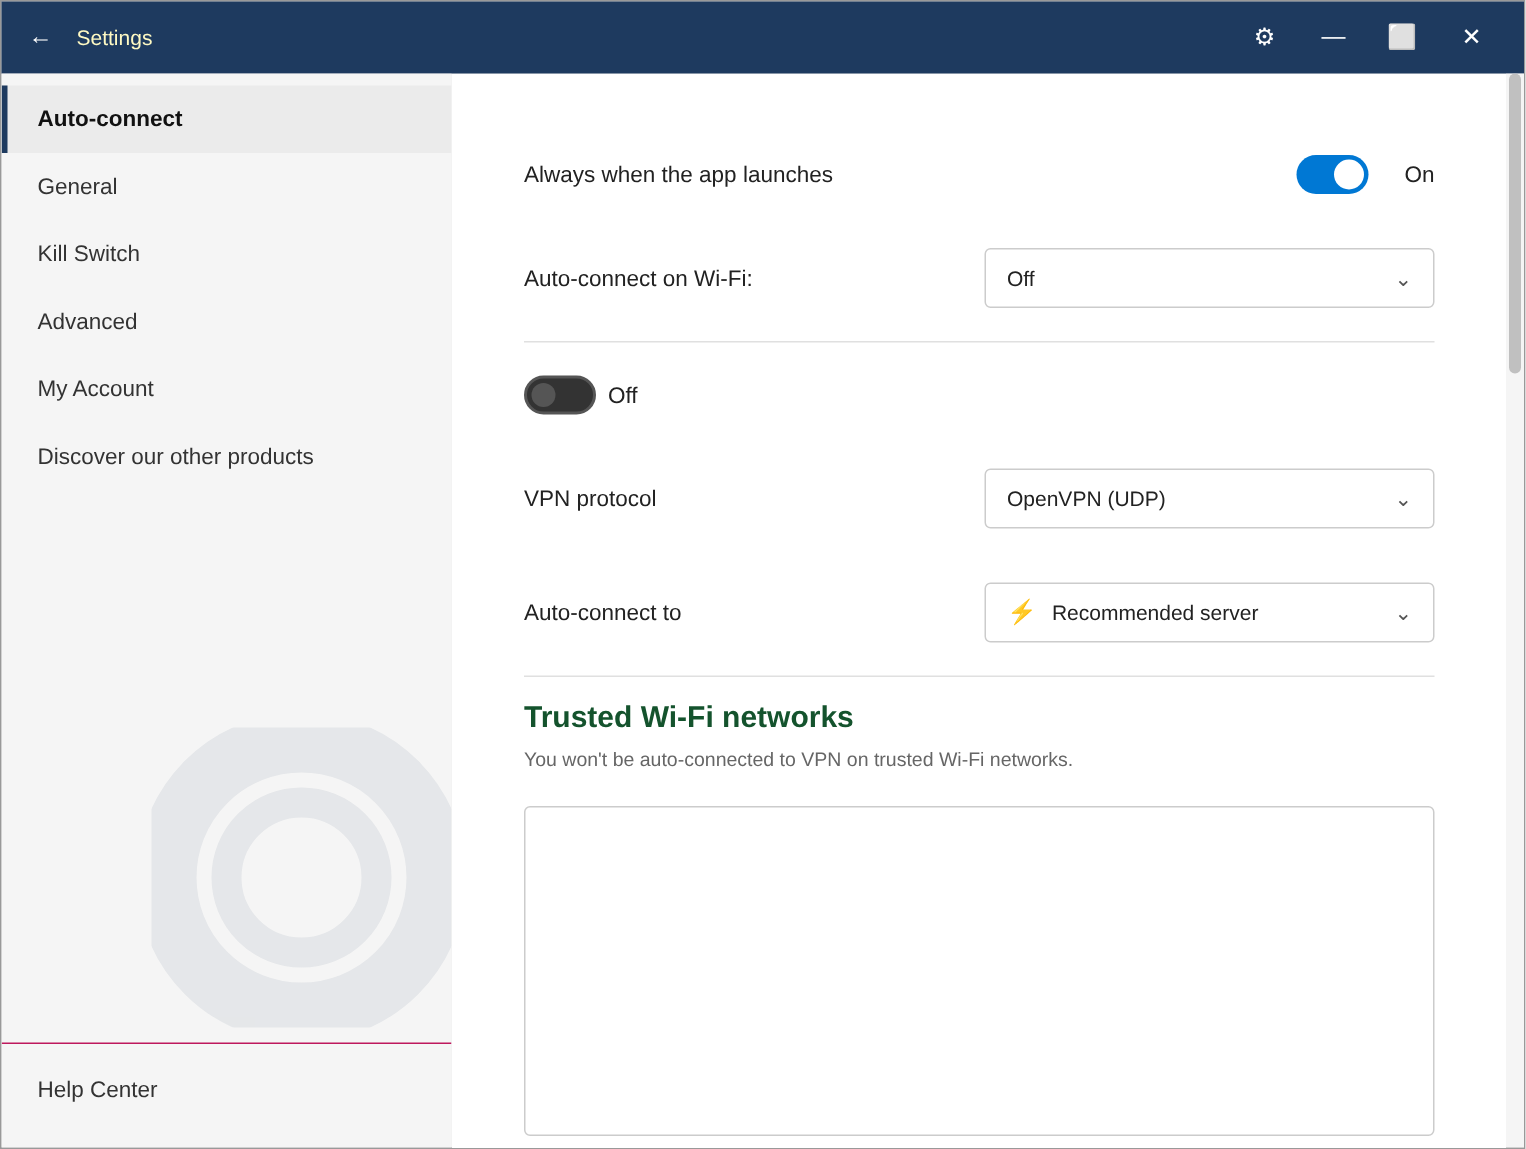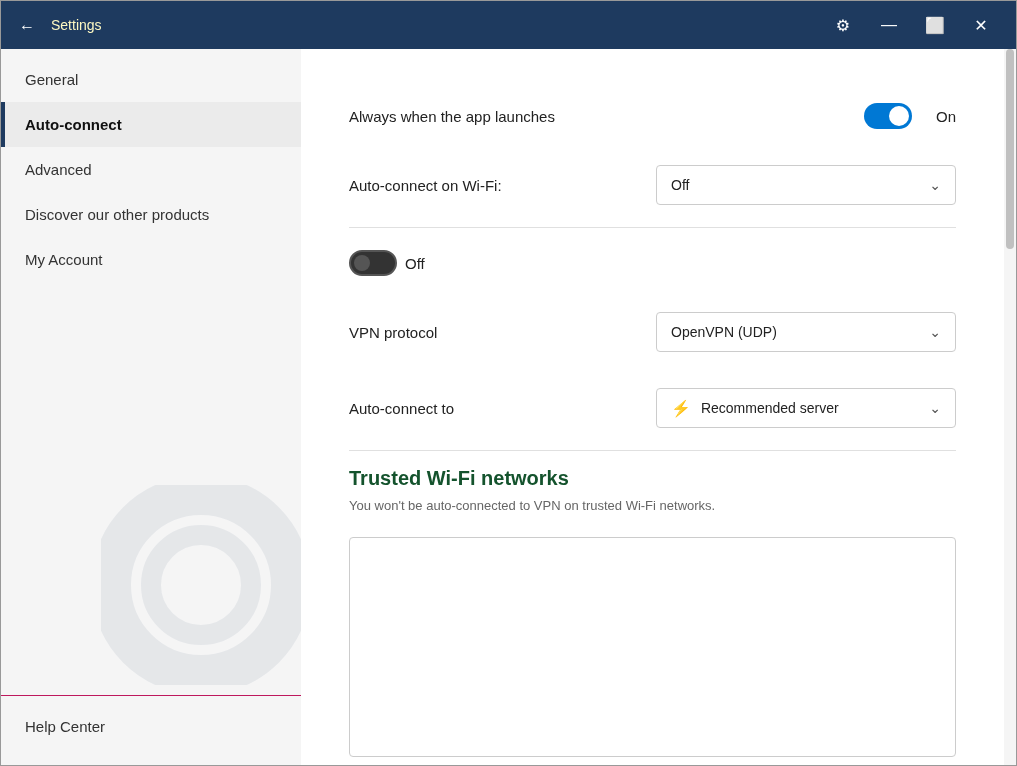--- a/index.html
+++ b/index.html
@@ -294,34 +294,37 @@
       <button class="title-btn">—</button>
       <button class="title-btn">⬜</button>
       <button class="title-btn close">✕</button>
     </div>
   </div>
 
   <div class="main-content">
 
     <div class="sidebar">
       <div class="sidebar-nav">
-        <div class="sidebar-item">
-          <span>General</span>
-        </div>
         <div class="sidebar-item active">
           <span>Auto-connect</span>
         </div>
         <div class="sidebar-item">
+          <span>General</span>
+        </div>
+        <div class="sidebar-item">
+          <span>Kill Switch</span>
+        </div>
+        <div class="sidebar-item">
           <span>Advanced</span>
         </div>
         <div class="sidebar-item">
+          <span>My Account</span>
+        </div>
+        <div class="sidebar-item">
           <span>Discover our other products</span>
-        </div>
-        <div class="sidebar-item">
-          <span>My Account</span>
         </div>
       </div>
 
       <svg class="sidebar-decorative" viewBox="0 0 200 200">
         <circle cx="100" cy="100" r="90" fill="none" stroke="#1e3a5f" stroke-width="40"></circle>
         <circle cx="100" cy="100" r="50" fill="none" stroke="#1e3a5f" stroke-width="20"></circle>
       </svg>
 
       <div class="sidebar-bottom">
         <div class="sidebar-item">

